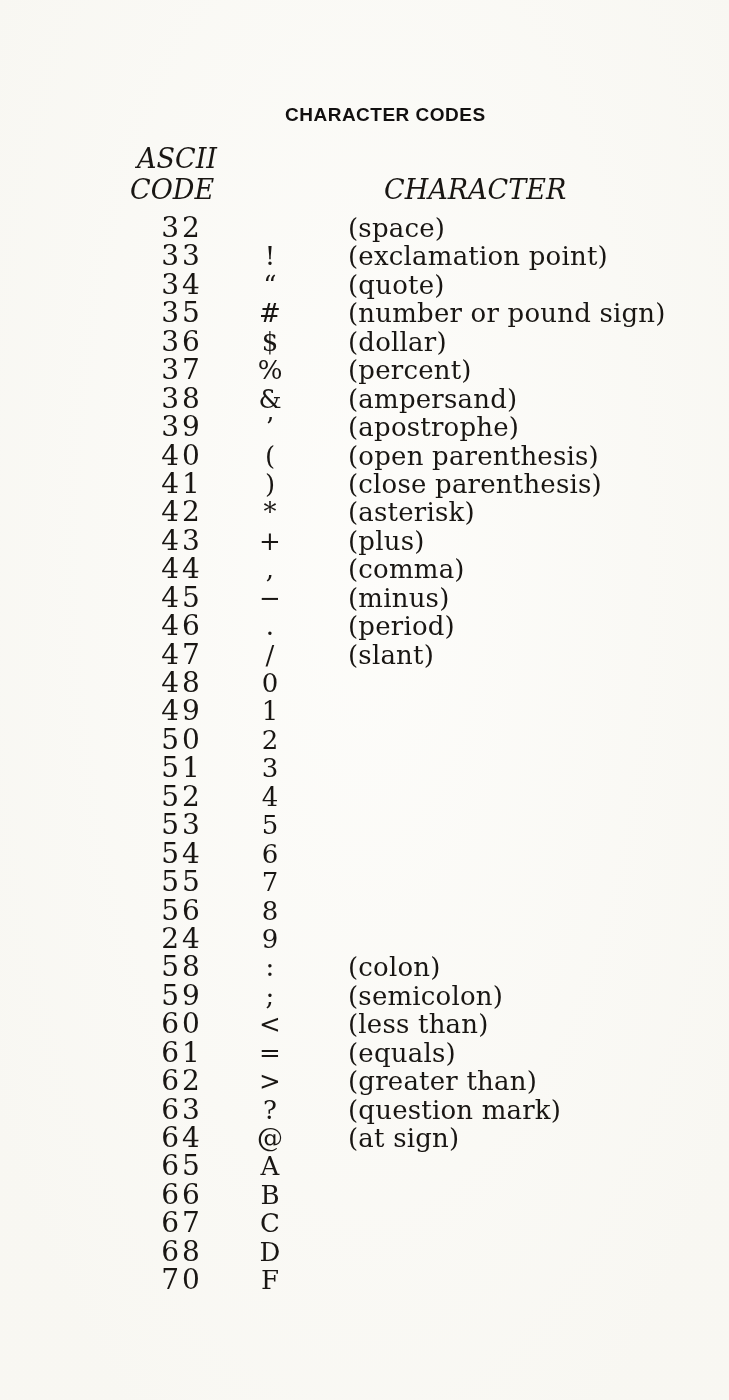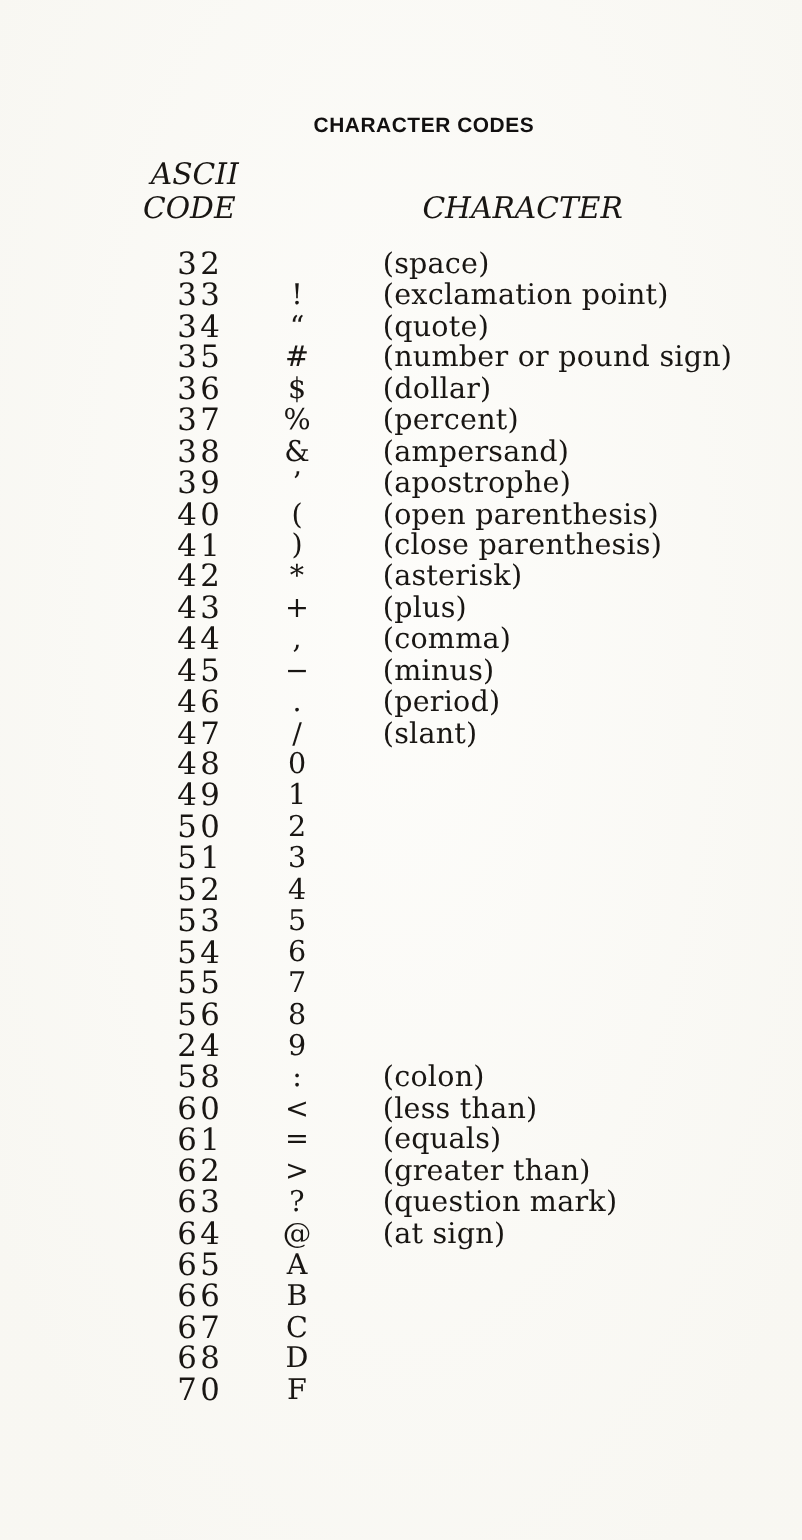--- a/index.html
+++ b/index.html
@@ -42,21 +42,20 @@
     line-height: 30px;
     white-space: nowrap;
   }
   .hdr-ascii     { left: 137px; top: 144px; }
   .hdr-code      { left: 130px; top: 175px; }
   .hdr-character { left: 384px; top: 175px; }
   .rows {
     position: absolute;
     left: 0; top: 214px;
     width: 650px;
-    margin-top: 12px;
   }
   .row {
     position: relative;
     height: 28.45px;
   }
   .cell {
     position: absolute;
     top: 0;
     line-height: 28.45px;
     white-space: nowrap;
@@ -222,20 +221,25 @@
         <span class="cell code">24</span>
         <span class="cell sym">9</span>
         <span class="cell desc"></span>
       </div>
       <div class="row">
         <span class="cell code">58</span>
         <span class="cell sym">:</span>
         <span class="cell desc">(colon)</span>
       </div>
       <div class="row">
+        <span class="cell code">59</span>
+        <span class="cell sym">;</span>
+        <span class="cell desc">(semicolon)</span>
+      </div>
+      <div class="row">
         <span class="cell code">60</span>
         <span class="cell sym">&lt;</span>
         <span class="cell desc">(less than)</span>
       </div>
       <div class="row">
         <span class="cell code">61</span>
         <span class="cell sym">=</span>
         <span class="cell desc">(equals)</span>
       </div>
       <div class="row">

